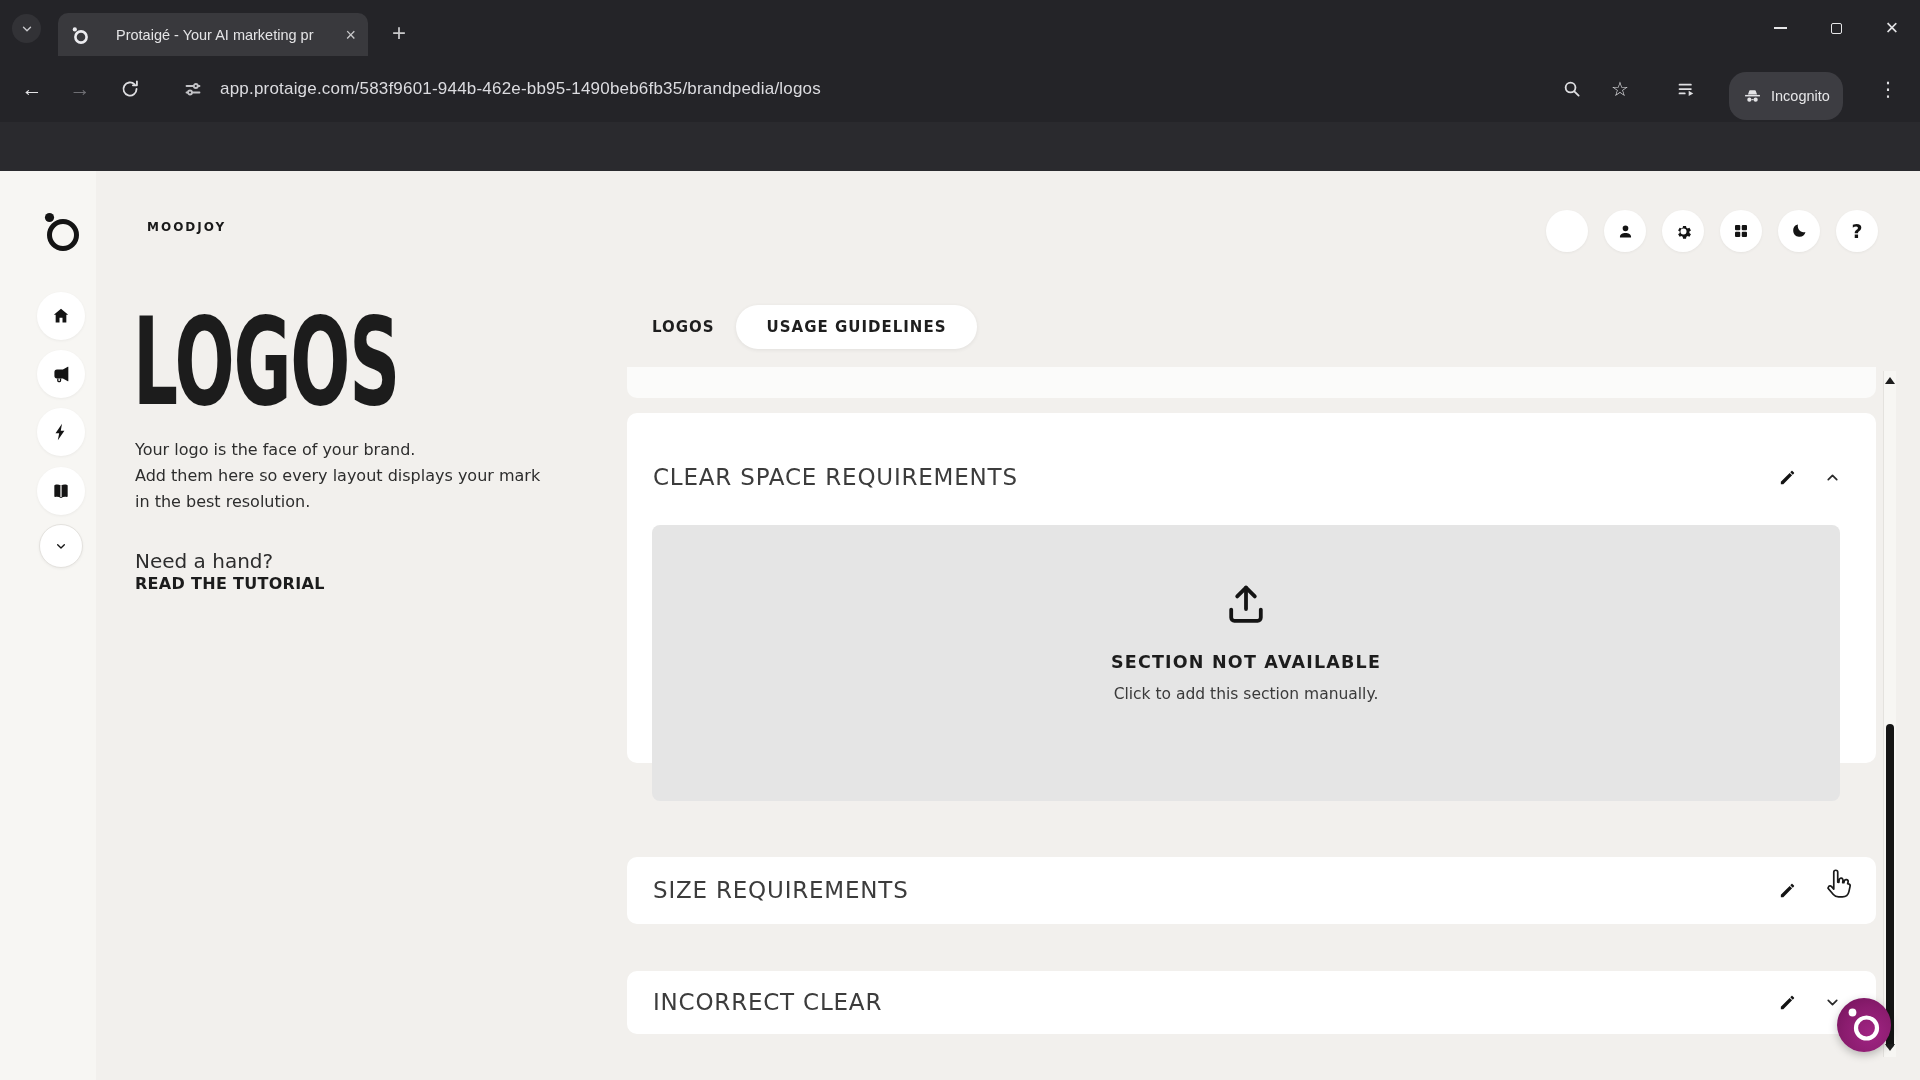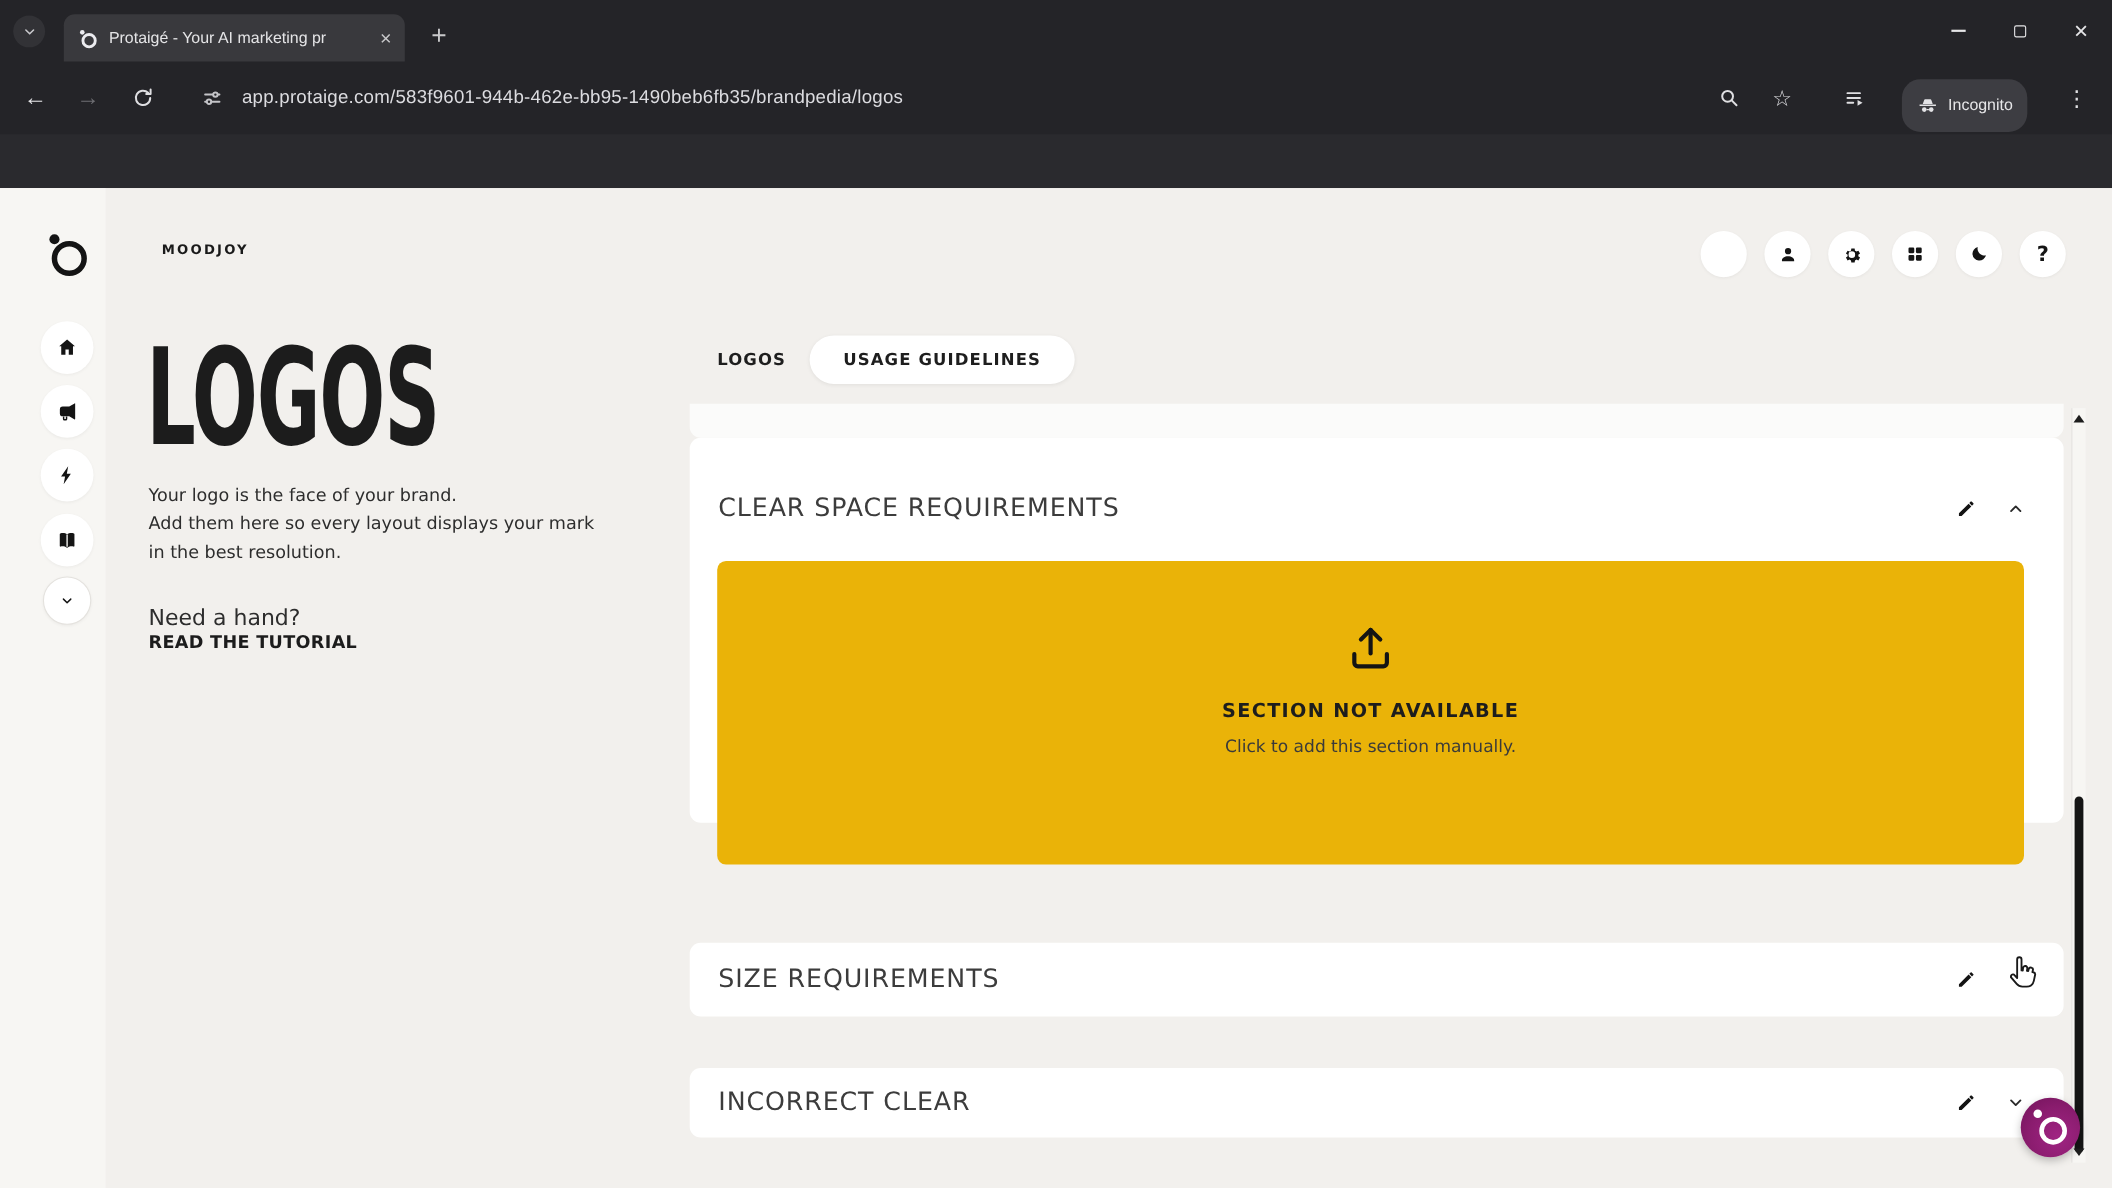--- a/index.html
+++ b/index.html
@@ -5,21 +5,21 @@
   * { margin:0; padding:0; box-sizing:border-box; }
   html,body { width:1920px; height:1080px; overflow:hidden; }
   body { font-family:"DejaVu Sans","Liberation Sans",sans-serif; background:#f2f0ed; position:relative; }
   .abs { position:absolute; }
   .flexc { display:flex; align-items:center; justify-content:center; }
 
   
   .chrome { position:absolute; top:0; left:0; width:1920px; height:171px; background:#242428; font-family:"Liberation Sans",sans-serif; }
   .lowerstrip { position:absolute; top:122px; left:0; width:1920px; height:49px; background:#2a2a2e; }
   .tab { position:absolute; left:58px; top:13px; width:310px; height:43px; background:#39393d; border-radius:10px 10px 0 0; display:flex; align-items:center; padding:0 12px; }
-  .tab-title { flex:1; margin:0 9px; font-size:14.5px; color:#e4e4e6; white-space:nowrap; overflow:hidden; }
+  .tab-title { flex:1; margin:0 26px; font-size:14.5px; color:#e4e4e6; white-space:nowrap; overflow:hidden; }
   .tab-close { font-size:18px; color:#c8c8ca; line-height:1; cursor:default; }
   .tab-search { position:absolute; left:12px; top:14px; width:29px; height:29px; border-radius:50%; background:#323236; }
   .newtab { position:absolute; left:382px; top:16px; width:34px; height:34px; color:#c8c8ca; font-size:24px; }
   .win-btn { width:56px; height:56px; color:#e6e6e8; font-size:19px; }
   .maxsq { width:11px; height:11px; border:1.6px solid #e6e6e8; border-radius:2px; display:block; }
   .minline { width:13px; height:1.6px; background:#e6e6e8; display:block; }
   .toolbtn { width:40px; height:40px; font-size:21px; color:#e3e3e6; }
   .toolbtn.disabled { color:#6e6e73; }
   .urltext { font-size:17px; color:#dcdce0; letter-spacing:.2px; white-space:nowrap; }
   .incog-chip { position:absolute; left:1729px; top:72px; height:48px; padding:0 13px; background:#3d3d42; border-radius:17px; display:flex; align-items:center; gap:8px; }
@@ -33,21 +33,21 @@
   .side-btn { width:48px; height:48px; }
   .hero-title { font-size:122px; font-weight:bold; color:#1c1c1c; line-height:1; transform:scale(.58,1); transform-origin:left top; white-space:nowrap; letter-spacing:-2px; }
   .hero-desc { font-size:16px; color:#2d2d2d; line-height:26px; }
   .hero-help { font-size:20px; color:#2d2d2d; }
   .hero-link { font-size:16px; font-weight:bold; color:#1c1c1c; letter-spacing:.3px; }
   .seg-label { font-size:15px; font-weight:bold; letter-spacing:1px; color:#1e1e1e; }
   .seg-pill { background:#fff; border-radius:22px; box-shadow:0 1px 4px rgba(0,0,0,.07); }
   .card { position:absolute; background:#fff; border-radius:10px; }
   .sec-title { font-size:23px; letter-spacing:.8px; color:#3c3c3c; white-space:nowrap; }
   .icon-round { width:40px; height:40px; border-radius:50%; }
-  .inner-panel { position:absolute; background:#eab308; border-radius:8px; display:flex; flex-direction:column; align-items:center; }
+  .inner-panel { position:absolute; background:#e5e5e5; border-radius:8px; display:flex; flex-direction:column; align-items:center; }
   .empty-title { font-size:17.5px; font-weight:bold; letter-spacing:1.2px; color:#1d1d1d; }
   .empty-sub { font-size:15.5px; color:#3a3a3a; }
   .scrolltrack { position:absolute; left:1883px; top:200px; width:13px; height:686px; background:#f7f6f3; border-left:1px solid #e4e2de; }
   .scrollthumb { position:absolute; left:2px; top:353px; width:8px; height:324px; background:#151515; border-radius:4px; }
   .tri-up { width:0; height:0; border-left:5px solid transparent; border-right:5px solid transparent; border-bottom:7px solid #1d1d1d; }
   .tri-down { width:0; height:0; border-left:5px solid transparent; border-right:5px solid transparent; border-top:7px solid #1d1d1d; }
   .fab { position:absolute; left:1837px; top:827px; width:54px; height:54px; border-radius:50%; background:radial-gradient(circle at 62% 65%, #a02483 0%, #8a1c6e 55%, #701359 100%); box-shadow:0 3px 8px rgba(0,0,0,.25); z-index:9; }
 </style>
 </head>
 <body>
@@ -210,21 +210,21 @@
 
   <div class="abs" style="left:627px;top:0;width:1249px;height:909px;">
 
     <div class="seg-label abs flexc" style="left:25px;top:147px;">LOGOS</div>
     <div class="seg-pill abs flexc" style="left:109px;top:134px;width:241px;height:44px;">
       <span class="seg-label">USAGE GUIDELINES</span>
     </div>
 
     <div class="abs" style="left:0;top:196px;width:1249px;height:31px;background:#fbfbfa;border-radius:0 0 10px 10px;"></div>
 
-    <div class="card" style="left:0;top:227px;width:1249px;height:350px;">
+    <div class="card" style="left:0;top:242px;width:1249px;height:350px;">
       <span class="sec-title abs" style="left:26px;top:51px;">CLEAR SPACE REQUIREMENTS</span>
       <div class="icon-round flexc abs" style="left:1140px;top:44px;">
         <svg width="19" height="19" viewBox="0 0 24 24">
             <path d="M3.6 17.3v3.1h3.1L17.8 9.3l-3.1-3.1L3.6 17.3zM20.2 6.9c.3-.3.3-.8 0-1.1l-2-2c-.3-.3-.8-.3-1.1 0l-1.6 1.6 3.1 3.1 1.6-1.6z" fill="#141414"></path>
           </svg>
       </div>
       <div class="icon-round flexc abs" style="left:1185px;top:44px;">
         <svg width="17" height="17" viewBox="0 0 20 20">
             <polyline points="5,12.5 10,7.5 15,12.5" fill="none" stroke="#2a2a2a" stroke-width="2" stroke-linecap="round" stroke-linejoin="round"></polyline>
           </svg>

